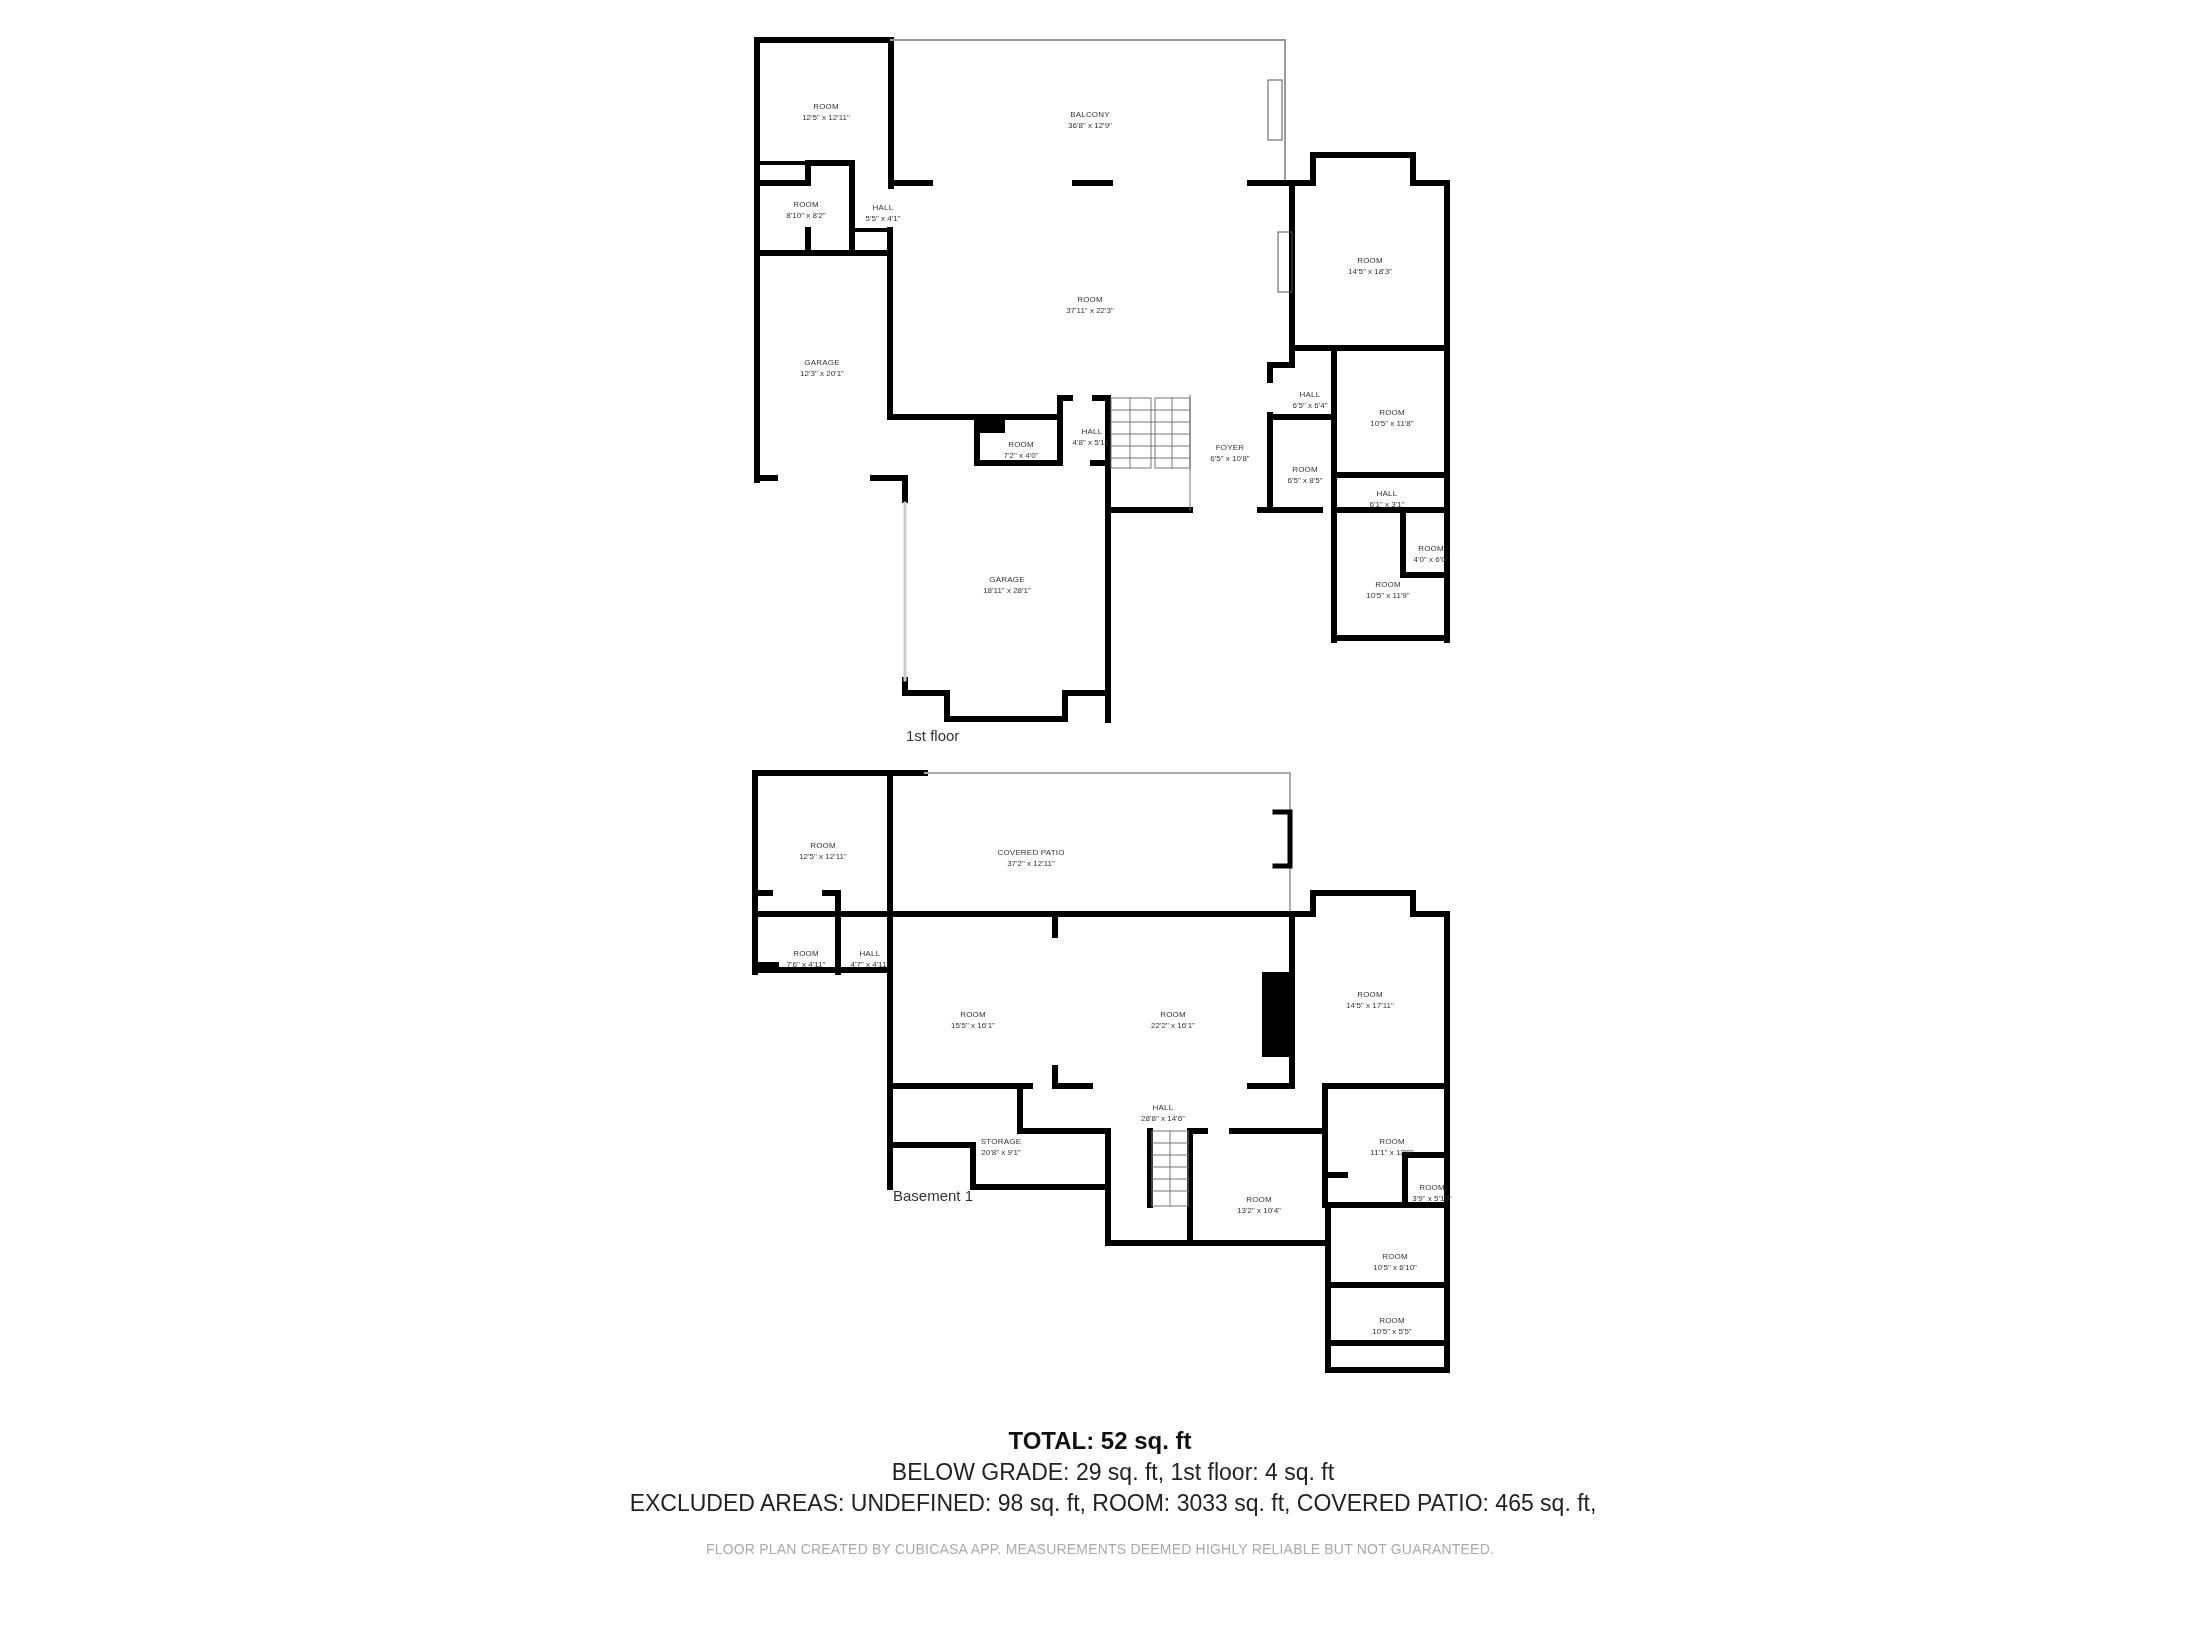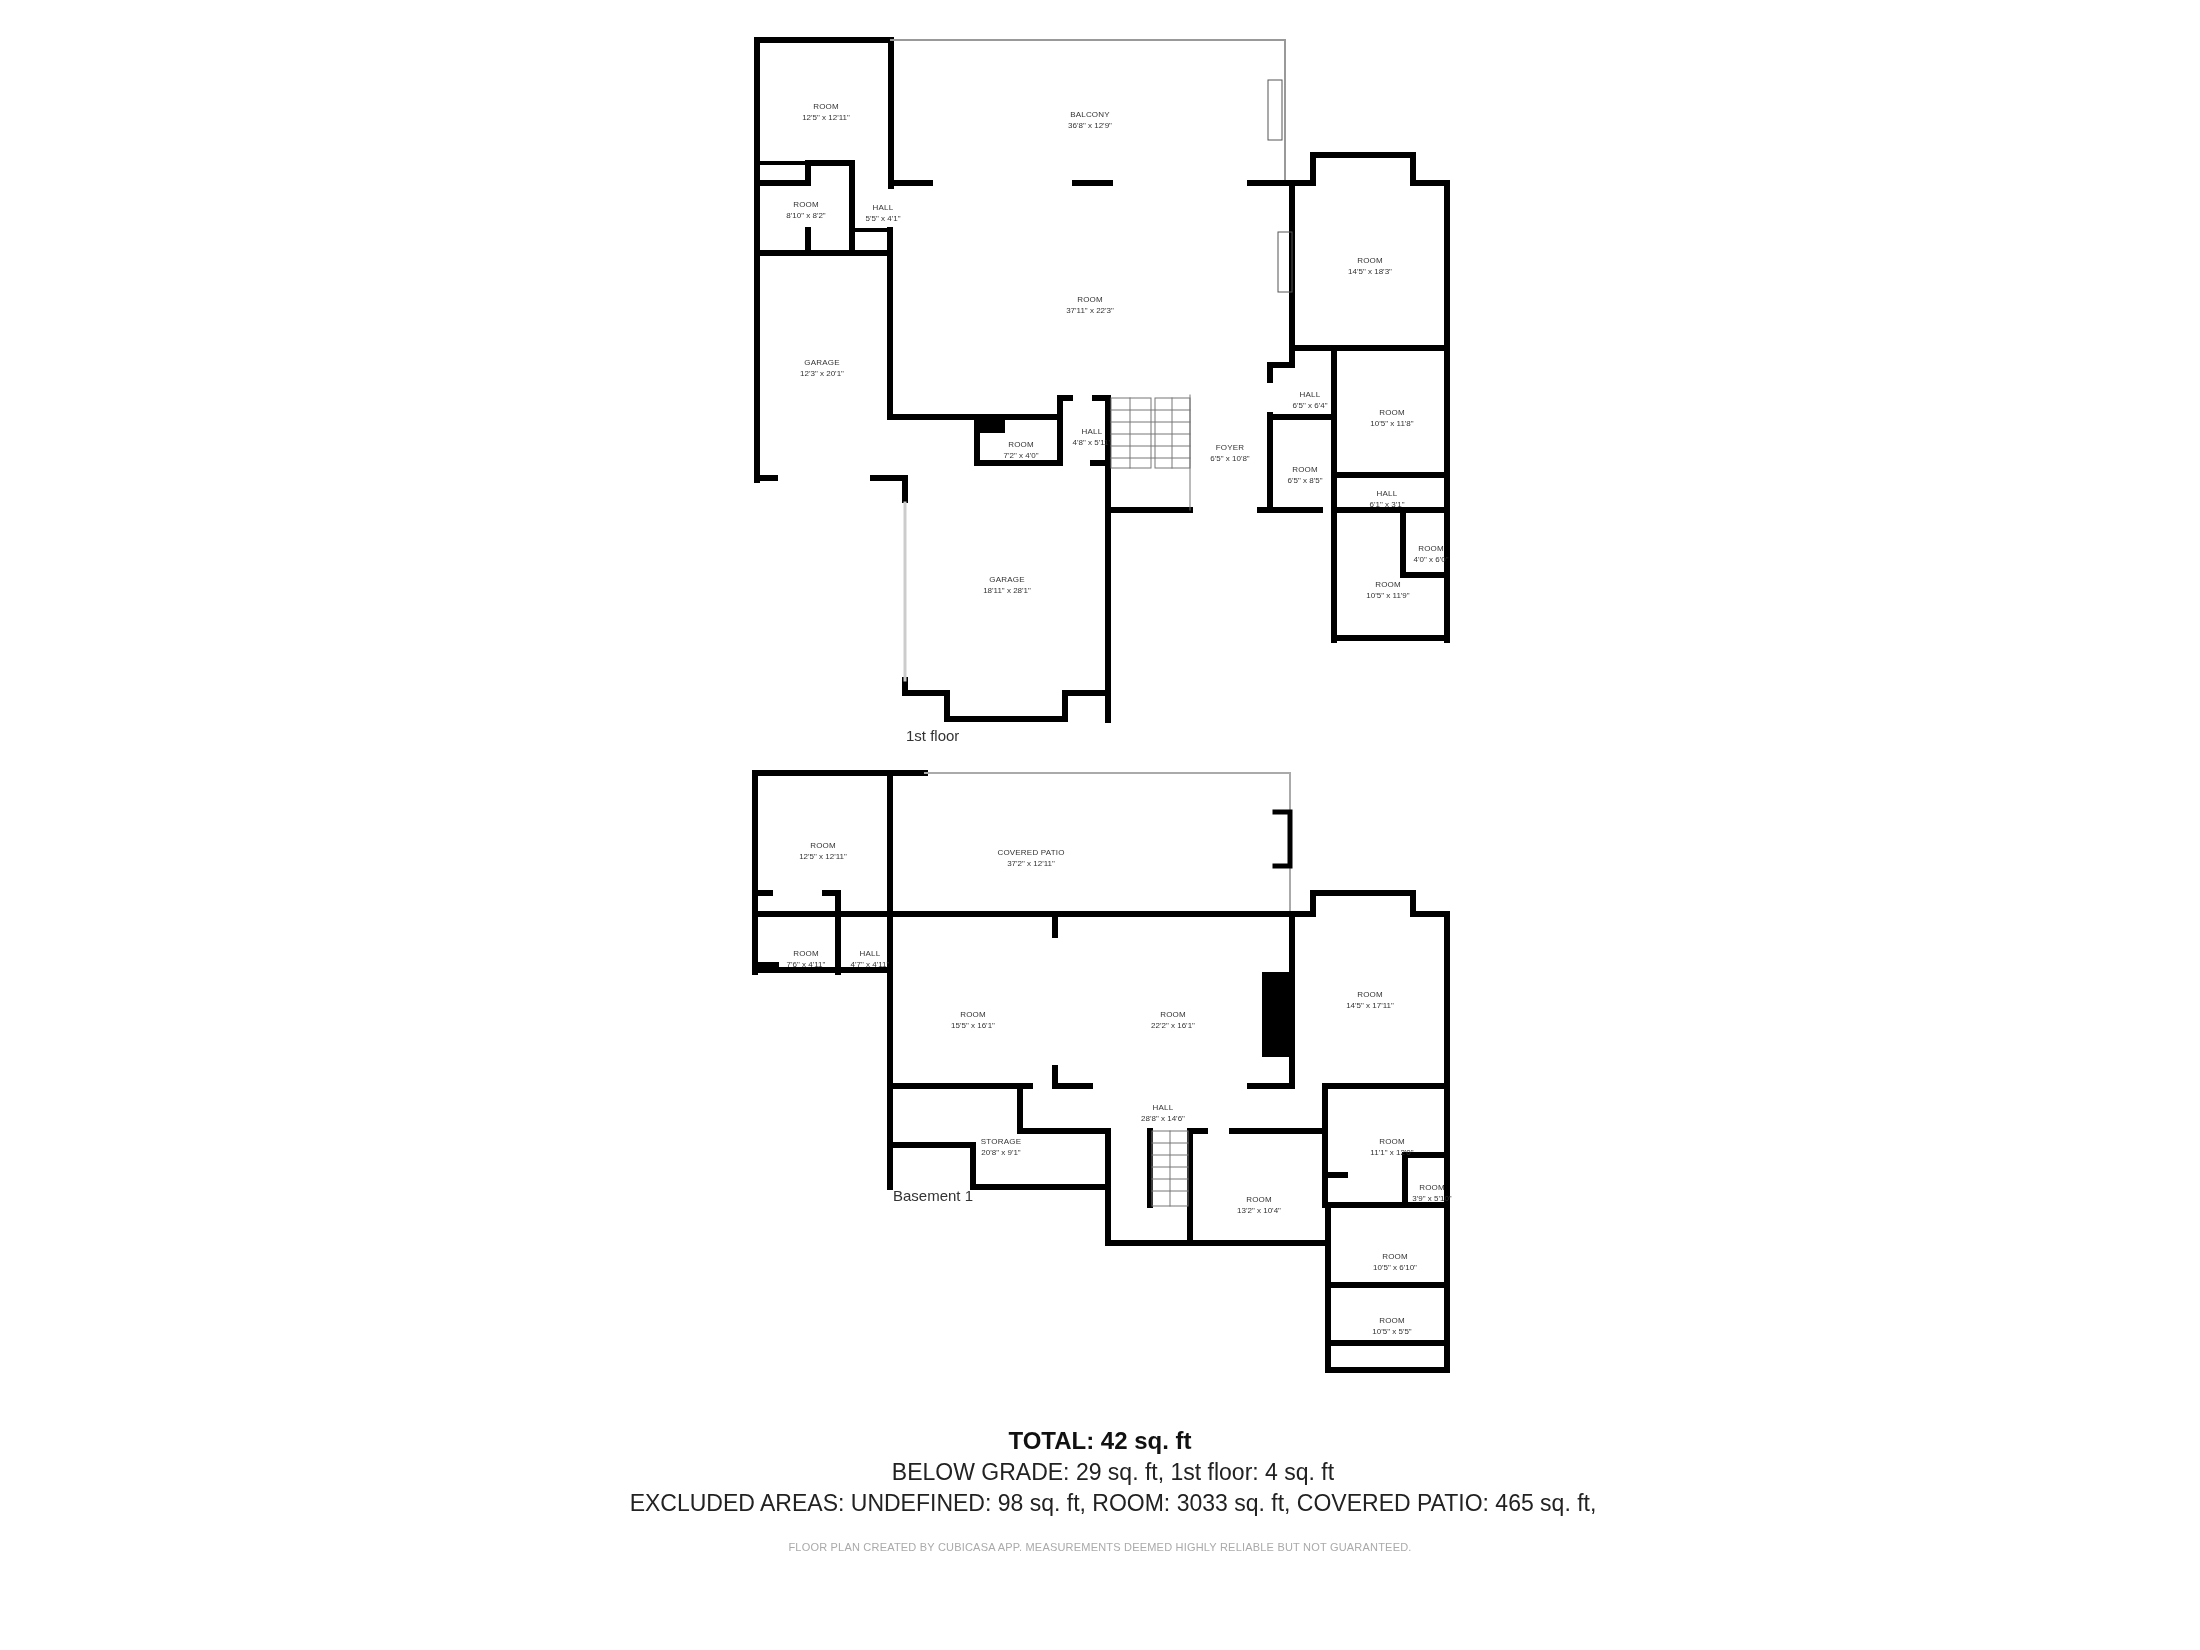--- a/index.html
+++ b/index.html
@@ -7,21 +7,21 @@
          font-family: "Liberation Sans", "DejaVu Sans", sans-serif; color: #111; }
   #plan { position: absolute; left: 0; top: 0; width: 2200px; height: 1650px; }
   .room-label { position: absolute; transform: translate(-50%, -50%); text-align: center;
                 font-size: 8px; line-height: 11px; color: #333; white-space: nowrap; }
   .room-label .nm { display: block; letter-spacing: 0.2px; }
   .room-label .dim { display: block; }
   .floor-label { position: absolute; font-size: 15px; color: #333; }
   .summary { position: absolute; left: 0; width: 2200px; top: 1425px; text-align: center; }
   .summary .total { font-size: 24px; font-weight: bold; line-height: 32px; color: #111; }
   .summary .line { font-size: 23px; line-height: 31px; color: #222; margin-left: 26px; }
-  .summary .footer { font-size: 11px; color: #aaa; margin-top: 22px; letter-spacing: 0.2px; }
+  .summary .footer { font-size: 14px; color: #aaa; margin-top: 22px; letter-spacing: 0.2px; }
 </style>
 </head>
 <body>
 
 <svg id="plan" viewBox="0 0 2200 1650" xmlns="http://www.w3.org/2000/svg">
   <g fill="none" stroke="#000" stroke-width="6" stroke-linecap="square">
 
     <polyline points="757,40 890,40"></polyline>
     <line x1="757" y1="40" x2="757" y2="480"></line>
     <line x1="891" y1="40" x2="891" y2="186"></line>
@@ -288,17 +288,17 @@
       <span class="dim">10'5" x 6'10"</span>
     </div>
     <div class="room-label" style="left: 1392px; top: 1326px;">
       <span class="nm">ROOM</span>
       <span class="dim">10'5" x 5'5"</span>
     </div>
     <div class="floor-label" style="left: 893px; top: 1187px;">Basement 1</div>
   </div>
 
 <div class="summary">
-  <div class="total">TOTAL: 42 sq. ft</div>
+  <div class="total">TOTAL: 52 sq. ft</div>
   <div class="line">BELOW GRADE: 29 sq. ft, 1st floor: 4 sq. ft</div>
   <div class="line">EXCLUDED AREAS: UNDEFINED: 98 sq. ft, ROOM: 3033 sq. ft, COVERED PATIO: 465 sq. ft,</div>
   <div class="footer">FLOOR PLAN CREATED BY CUBICASA APP. MEASUREMENTS DEEMED HIGHLY RELIABLE BUT NOT GUARANTEED.</div>
 </div>
 
 </body></html>

